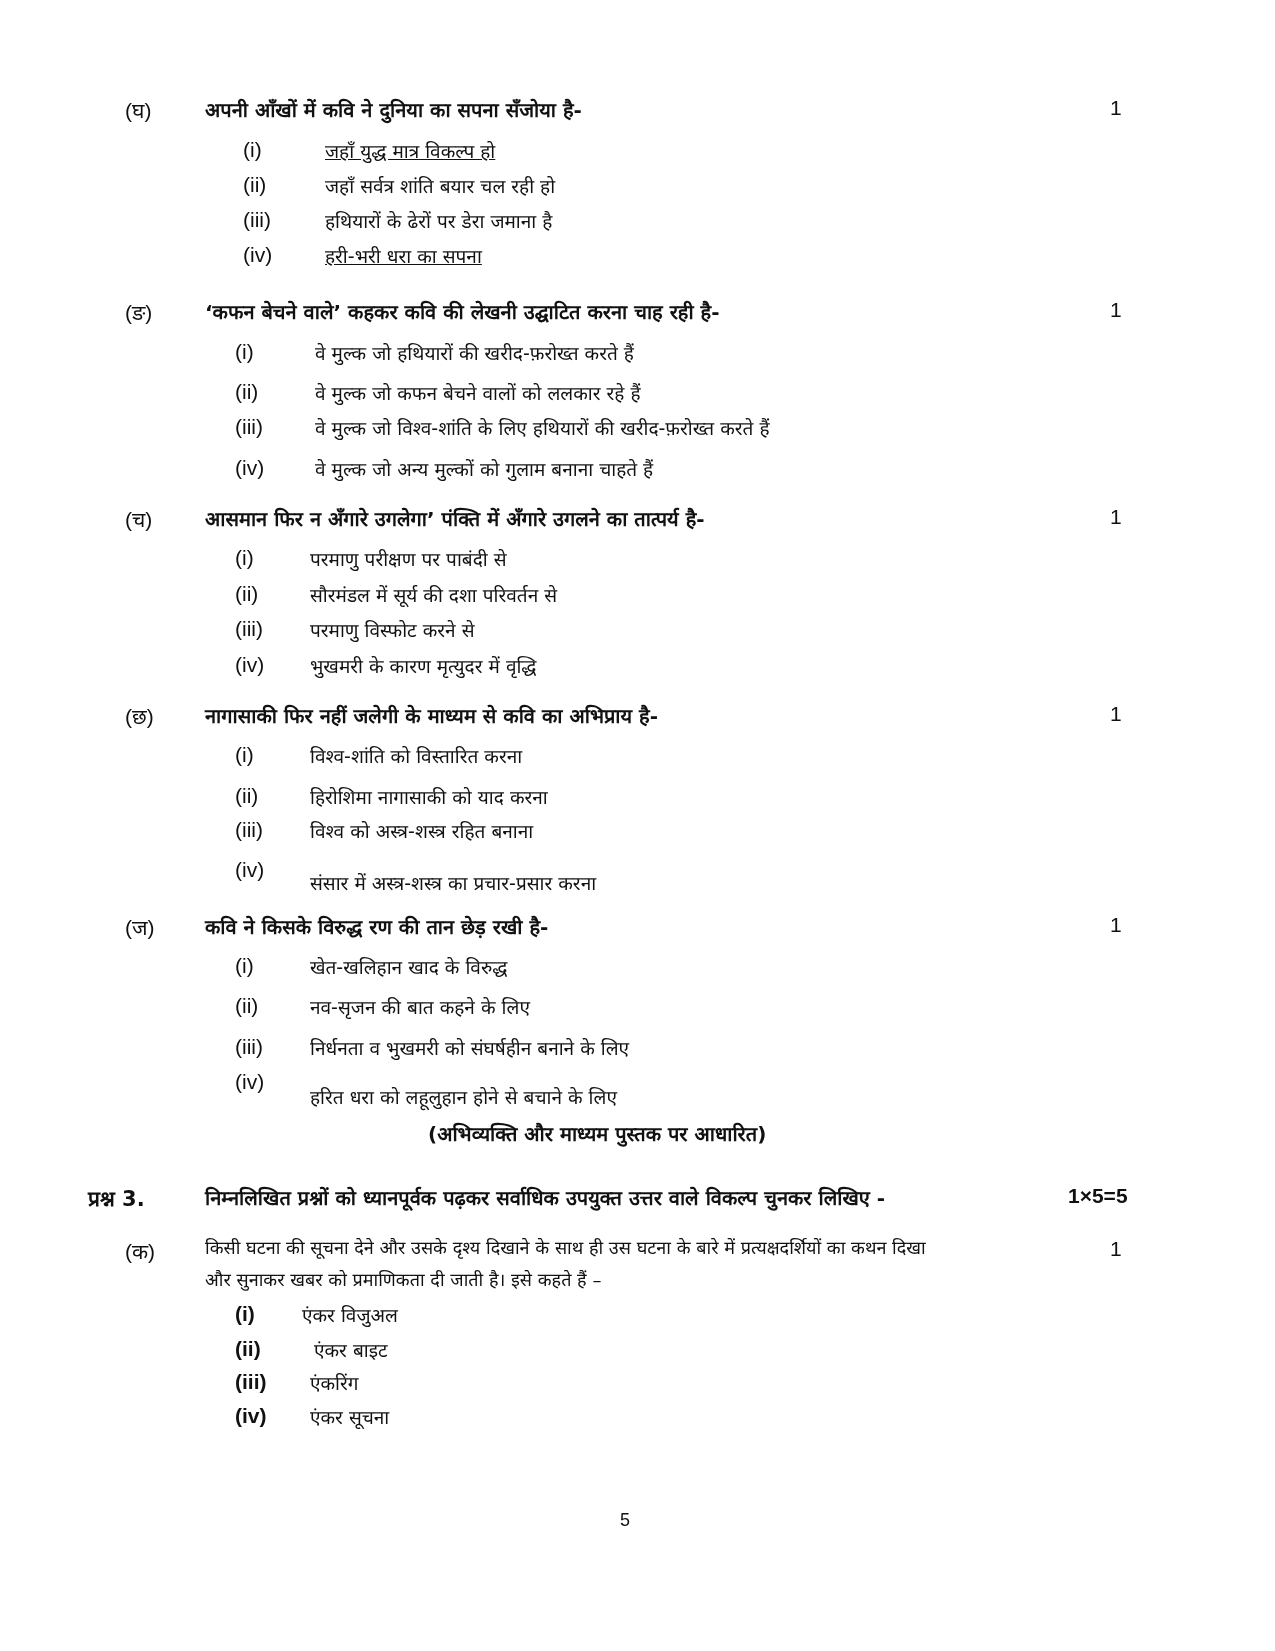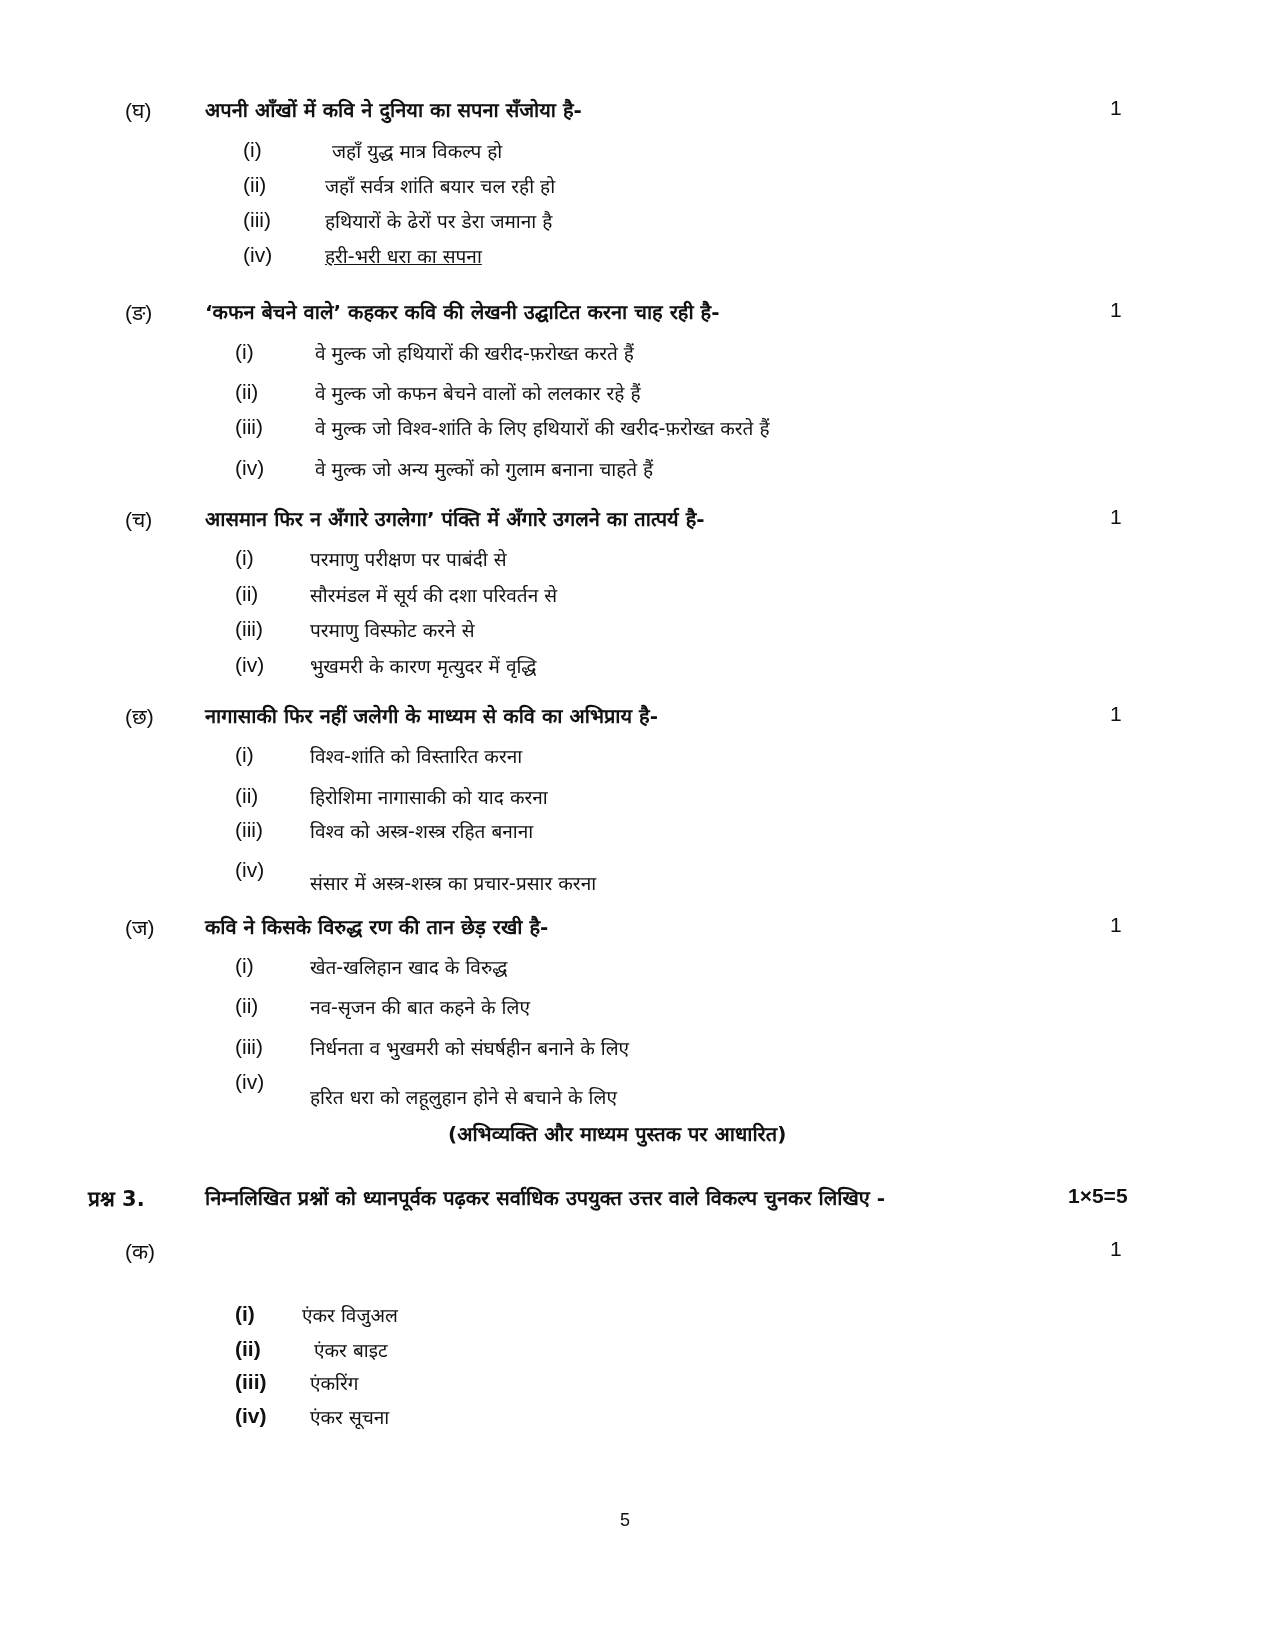--- a/index.html
+++ b/index.html
@@ -50,21 +50,20 @@
       font-size: 19px;
       white-space: nowrap;
     }
     .section-heading {
       position: absolute;
       top: 1120px;
       left: 428px;
       font-size: 20px;
       font-weight: bold;
       white-space: nowrap;
-      margin-left: 20px;
     }
     .main-q-num {
       position: absolute;
       left: 88px;
       top: 1184px;
       font-size: 21px;
       font-weight: bold;
     }
     .main-q-text {
       position: absolute;
@@ -101,21 +100,21 @@
 </head>
 <body>
 
 <div class="q" style="top:96px;">
   <span class="q-label">(घ)</span>
   <span class="q-text">अपनी आँखों में कवि ने दुनिया का सपना सँजोया है-</span>
   <span class="q-marks">1</span>
 </div>
 <div class="opt" style="top:138px;left:0;">
   <span class="opt-num" style="left:243px;">(i)</span>
-  <span class="opt-text" style="left:332px;">जहाँ युद्ध मात्र विकल्प हो</span>
+  <span class="opt-text" style="left:325px;text-decoration:underline;">जहाँ युद्ध मात्र विकल्प हो</span>
 </div>
 <div class="opt" style="top:173px;left:0;">
   <span class="opt-num" style="left:243px;">(ii)</span>
   <span class="opt-text" style="left:325px;">जहाँ सर्वत्र शांति बयार चल रही हो</span>
 </div>
 <div class="opt" style="top:208px;left:0;">
   <span class="opt-num" style="left:243px;">(iii)</span>
   <span class="opt-text" style="left:325px;">हथियारों के ढेरों पर डेरा जमाना है</span>
 </div>
 <div class="opt" style="top:243px;left:0;">
@@ -212,20 +211,22 @@
 </div>
 
 <div class="section-heading">(अभिव्यक्ति और माध्यम  पुस्तक पर आधारित)</div>
 
 <span class="main-q-num">प्रश्न 3.</span>
 <span class="main-q-text">निम्नलिखित प्रश्नों को ध्यानपूर्वक पढ़कर सर्वाधिक  उपयुक्त उत्तर वाले विकल्प चुनकर लिखिए -</span>
 <span class="main-q-marks">1×5=5</span>
 
 <span class="q-label" style="top:1237px;">(क)</span>
 <div class="para" style="top:1232px;">
+  <div>किसी घटना की सूचना देने और उसके दृश्य दिखाने के साथ ही उस घटना के बारे में प्रत्यक्षदर्शियों का कथन दिखा</div>
+  <div>और सुनाकर खबर को प्रमाणिकता दी जाती है। इसे कहते हैं –</div>
 </div>
 <span class="q-marks" style="top:1237px;">1</span>
 
 <div class="opt" style="top:1302px;left:0;">
   <span class="opt-num bold-num" style="left:235px;">(i)</span>
   <span class="opt-text" style="left:302px;">एंकर विजुअल</span>
 </div>
 <div class="opt" style="top:1337px;left:0;">
   <span class="opt-num bold-num" style="left:235px;">(ii)</span>
   <span class="opt-text" style="left:314px;">एंकर बाइट</span>

